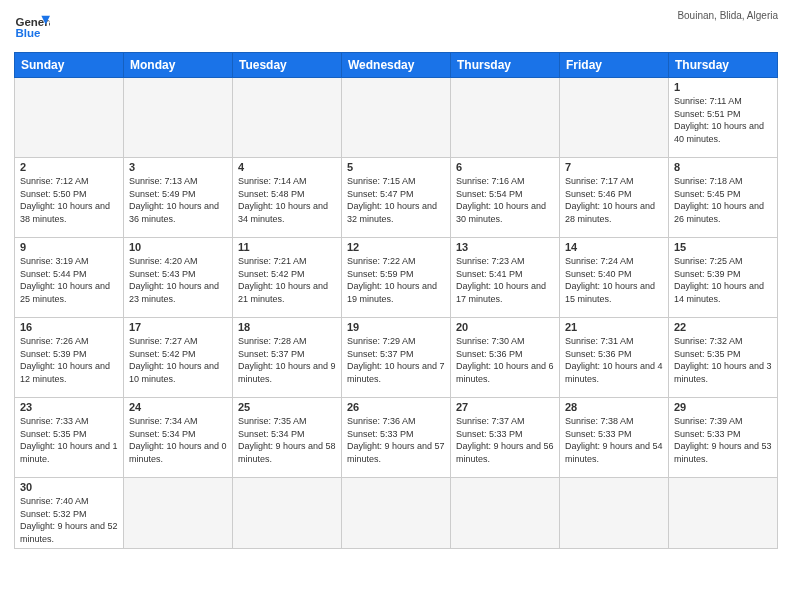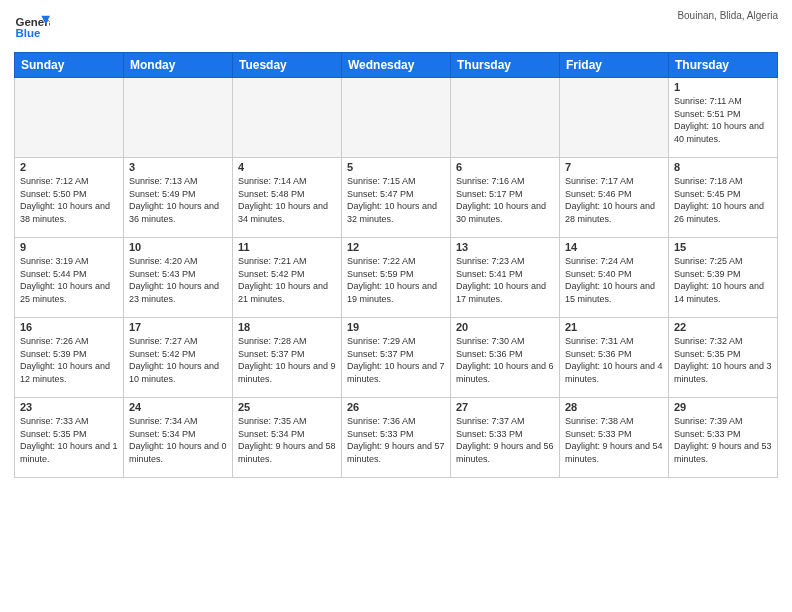--- a/index.html
+++ b/index.html
@@ -151,21 +151,21 @@
           </td>
           <td>
             <span class="day-num">5</span>
             <div class="day-info">Sunrise: 7:15 AM
 Sunset: 5:47 PM
 Daylight: 10 hours and 32 minutes.</div>
           </td>
           <td>
             <span class="day-num">6</span>
             <div class="day-info">Sunrise: 7:16 AM
-Sunset: 5:17 PM
+Sunset: 5:54 PM
 Daylight: 10 hours and 30 minutes.</div>
           </td>
           <td>
             <span class="day-num">7</span>
             <div class="day-info">Sunrise: 7:17 AM
 Sunset: 5:46 PM
 Daylight: 10 hours and 28 minutes.</div>
           </td>
           <td>
             <span class="day-num">8</span>
@@ -298,16 +298,30 @@
             <div class="day-info">Sunrise: 7:38 AM
 Sunset: 5:33 PM
 Daylight: 9 hours and 54 minutes.</div>
           </td>
           <td>
             <span class="day-num">29</span>
             <div class="day-info">Sunrise: 7:39 AM
 Sunset: 5:33 PM
 Daylight: 9 hours and 53 minutes.</div>
           </td>
+        </tr>
+        <tr class="last-row">
+          <td>
+            <span class="day-num">30</span>
+            <div class="day-info">Sunrise: 7:40 AM
+Sunset: 5:32 PM
+Daylight: 9 hours and 52 minutes.</div>
+          </td>
+          <td class="empty"></td>
+          <td class="empty"></td>
+          <td class="empty"></td>
+          <td class="empty"></td>
+          <td class="empty"></td>
+          <td class="empty"></td>
         </tr>
       </tbody>
   </table>
 </div>
 
 </body></html>

